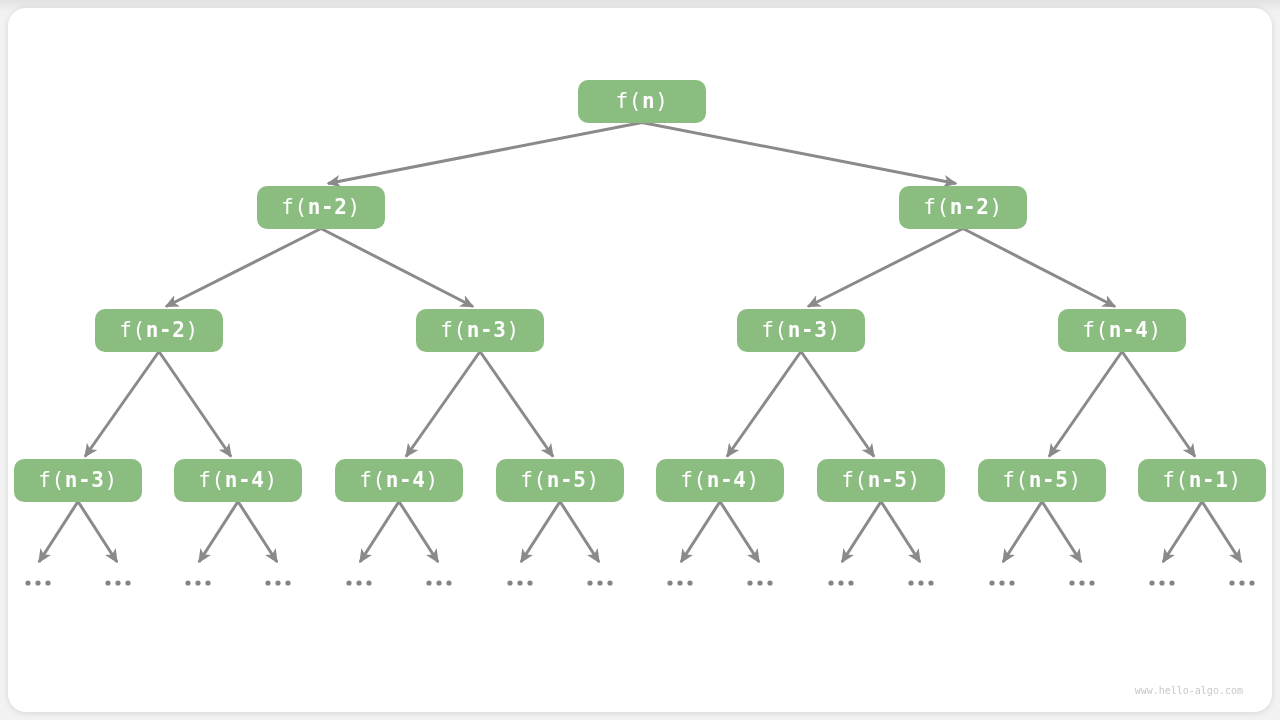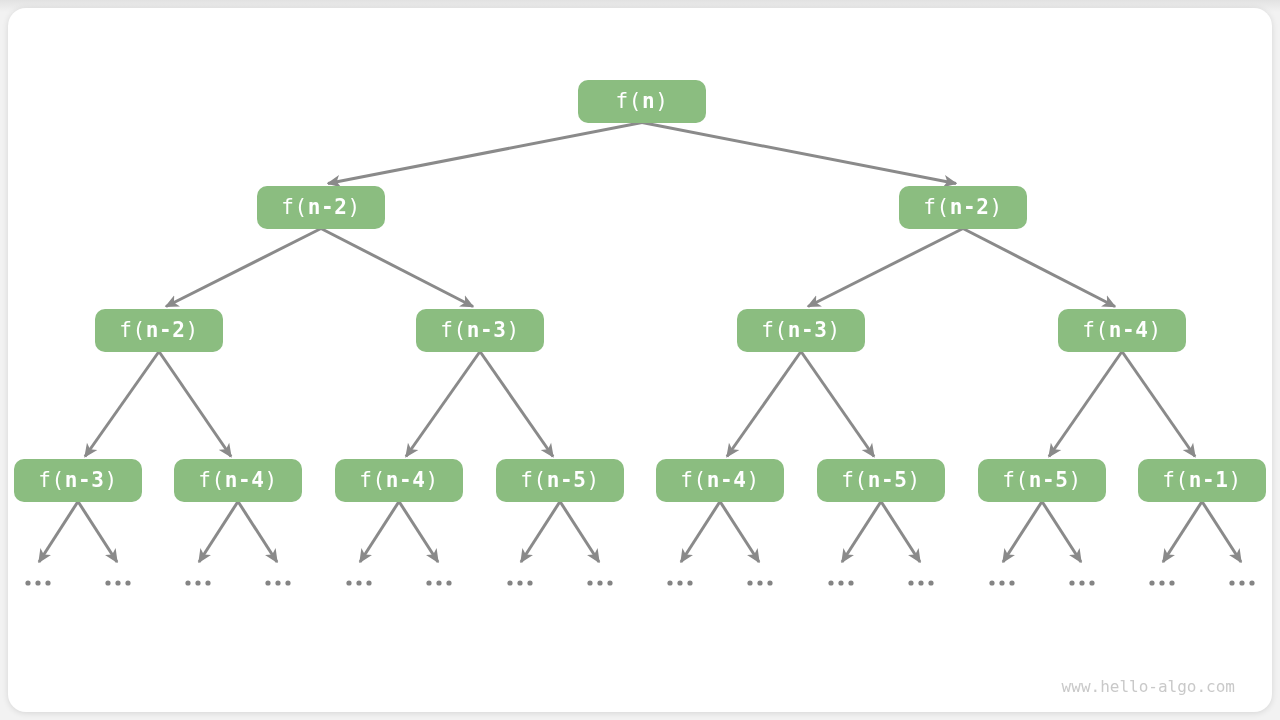--- a/index.html
+++ b/index.html
@@ -14,22 +14,22 @@
   }
   #edges{position:absolute;left:0;top:0;width:1280px;height:720px;}
   .node{
     position:absolute;width:128px;height:43px;border-radius:10px;
     background:var(--node-fill,#8bbd80);color:var(--node-text,#ffffff);
     display:flex;align-items:center;justify-content:center;
     font-size:21px;letter-spacing:.6px;user-select:none;
   }
   .node b{font-weight:bold;}
   .watermark{
-    position:absolute;right:45px;bottom:24px;
-    font-size:16px;color:var(--watermark-color,#c9c9c9);
+    position:absolute;right:37px;bottom:24px;
+    font-size:10px;color:var(--watermark-color,#c9c9c9);
   }
 </style>
 </head>
 <body>
 
 <div class="card"></div>
 
 <svg id="edges" viewBox="0 0 1280 720" xmlns="http://www.w3.org/2000/svg">
   <defs>
     <marker id="arrowhead" viewBox="0 0 10 10" refX="9" refY="5" markerWidth="4.6" markerHeight="4.6" orient="auto">

